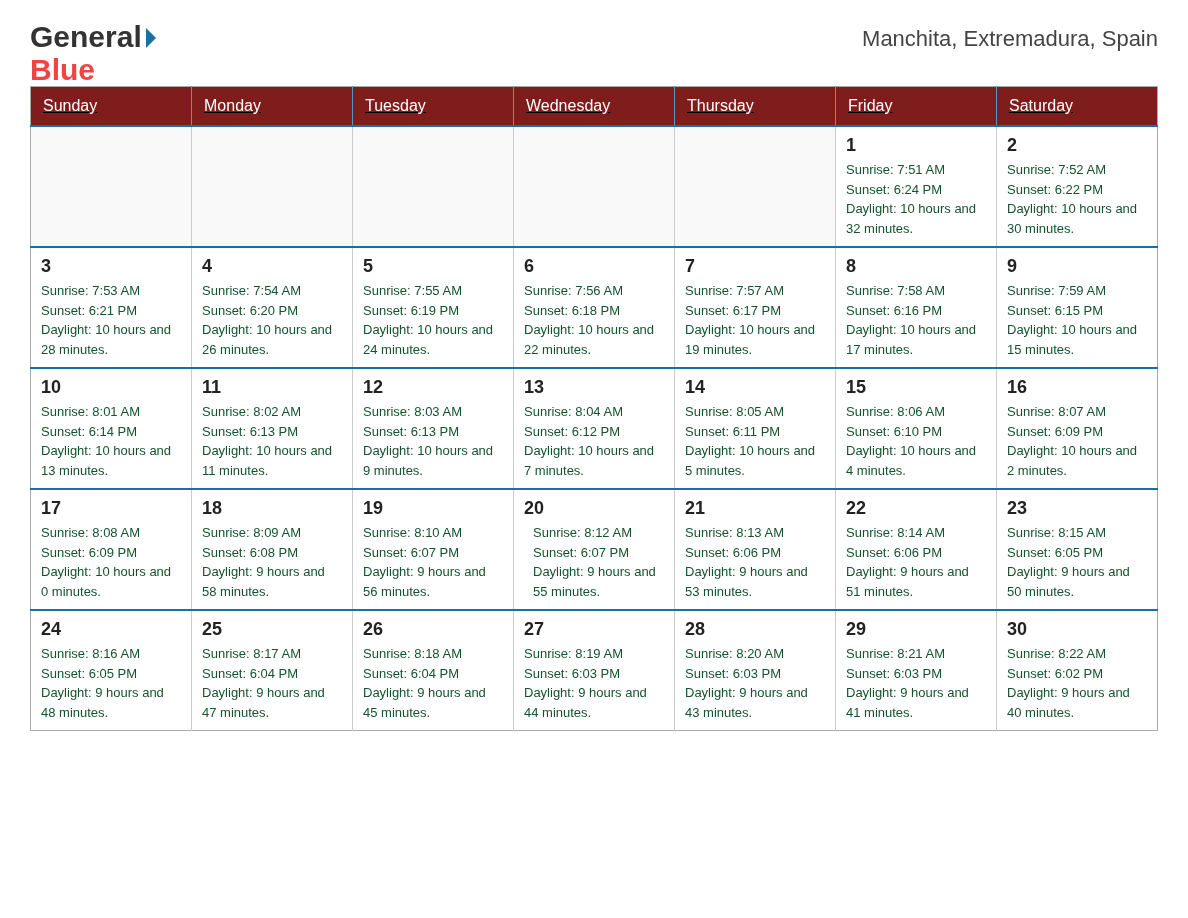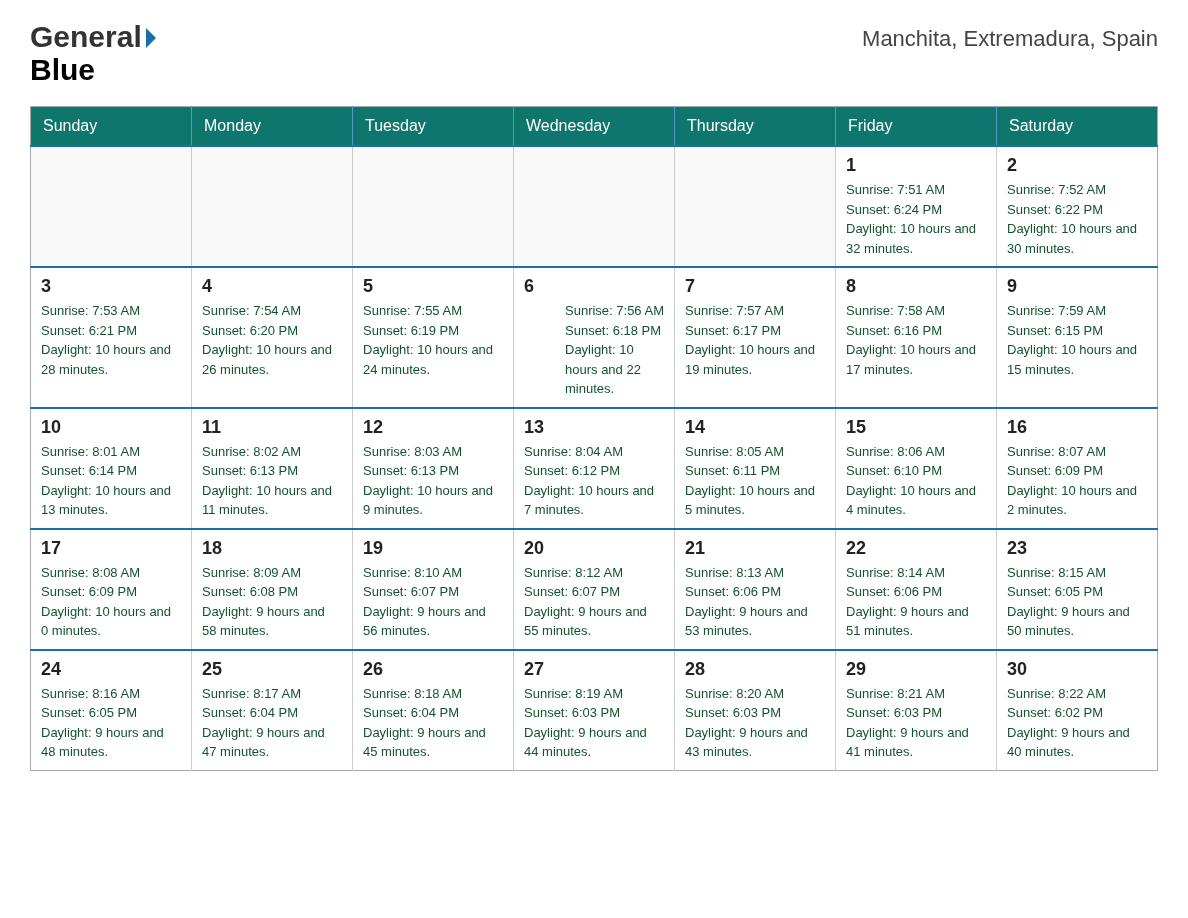--- a/index.html
+++ b/index.html
@@ -7,21 +7,20 @@
       font-family: Arial, sans-serif;
       background: #fff;
       padding: 20px 30px;
       width: 1188px;
       min-height: 918px;
     }
     .header {
       display: flex;
       justify-content: space-between;
       align-items: flex-start;
-      margin-bottom: 20px;
     }
     .title-section {
       text-align: right;
     }
     .calendar-title {
       font-size: 52px;
       font-weight: bold;
       color: #222;
       line-height: 1.1;
     }
@@ -29,21 +28,22 @@
       font-size: 22px;
       color: #444;
       margin-top: 6px;
     }
     .calendar {
       width: 100%;
       border-collapse: collapse;
       border: 1px solid #aaa;
     }
     .calendar thead tr {
-      background-color: #0f766e;
+      background-color: #7f1d1d;
+      text-decoration: underline;
     }
     .calendar thead th {
       color: #fff;
       padding: 10px 12px;
       font-size: 16px;
       font-weight: normal;
       text-align: left;
       border-right: 1px solid #5599cc;
     }
     .calendar thead th:last-child {
@@ -83,21 +83,21 @@
     .logo-line1 {
       font-size: 30px;
       font-weight: bold;
       color: #333;
       display: flex;
       align-items: center;
     }
     .logo-line2 {
       font-size: 30px;
       font-weight: bold;
-      color: #000000;
+      color: #ef4444;
     }
   </style>
 </head>
 <body>
 
 <div class="header">
   <div class="logo-wrapper">
     <div class="logo-line1">
       <span>General</span>
       <span style="width:0;height:0;border-left:10px solid #1a6fa8;border-top:10px solid transparent;border-bottom:10px solid transparent;display:inline-block;margin-left:4px;position:relative;top:1px;"></span>
@@ -155,21 +155,21 @@
 Daylight: 10 hours and 26 minutes.</div>
         </td>
         <td>
           <span class="day-number">5</span>
           <div class="day-info" style="white-space: pre-line;">Sunrise: 7:55 AM
 Sunset: 6:19 PM
 Daylight: 10 hours and 24 minutes.</div>
         </td>
         <td>
           <span class="day-number">6</span>
-          <div class="day-info" style="white-space: pre-line; margin-left: 41px;">Sunrise: 7:56 AM
+          <div class="day-info" style="white-space: pre-line;">Sunrise: 7:56 AM
 Sunset: 6:18 PM
 Daylight: 10 hours and 22 minutes.</div>
         </td>
         <td>
           <span class="day-number">7</span>
           <div class="day-info" style="white-space: pre-line;">Sunrise: 7:57 AM
 Sunset: 6:17 PM
 Daylight: 10 hours and 19 minutes.</div>
         </td>
         <td>
@@ -243,21 +243,21 @@
 Daylight: 9 hours and 58 minutes.</div>
         </td>
         <td>
           <span class="day-number">19</span>
           <div class="day-info" style="white-space: pre-line;">Sunrise: 8:10 AM
 Sunset: 6:07 PM
 Daylight: 9 hours and 56 minutes.</div>
         </td>
         <td>
           <span class="day-number">20</span>
-          <div class="day-info" style="white-space: pre-line;">Sunrise: 8:12 AM
+          <div class="day-info" style="white-space: pre-line; margin-left: 9px;">Sunrise: 8:12 AM
 Sunset: 6:07 PM
 Daylight: 9 hours and 55 minutes.</div>
         </td>
         <td>
           <span class="day-number">21</span>
           <div class="day-info" style="white-space: pre-line;">Sunrise: 8:13 AM
 Sunset: 6:06 PM
 Daylight: 9 hours and 53 minutes.</div>
         </td>
         <td>

